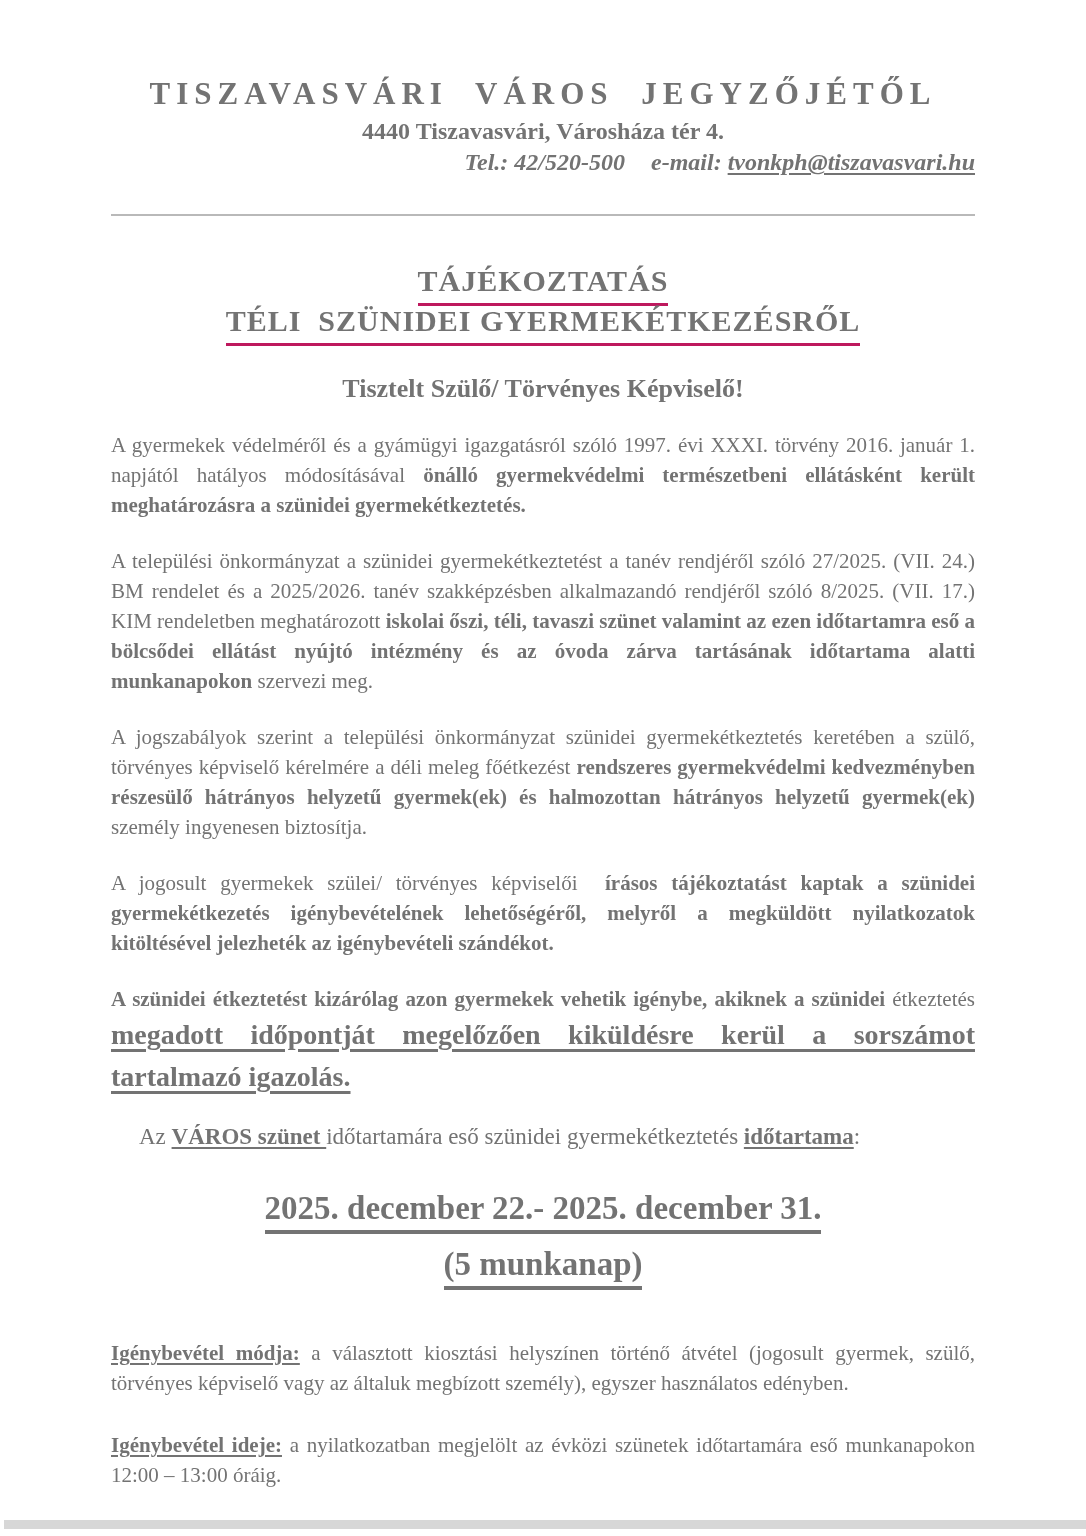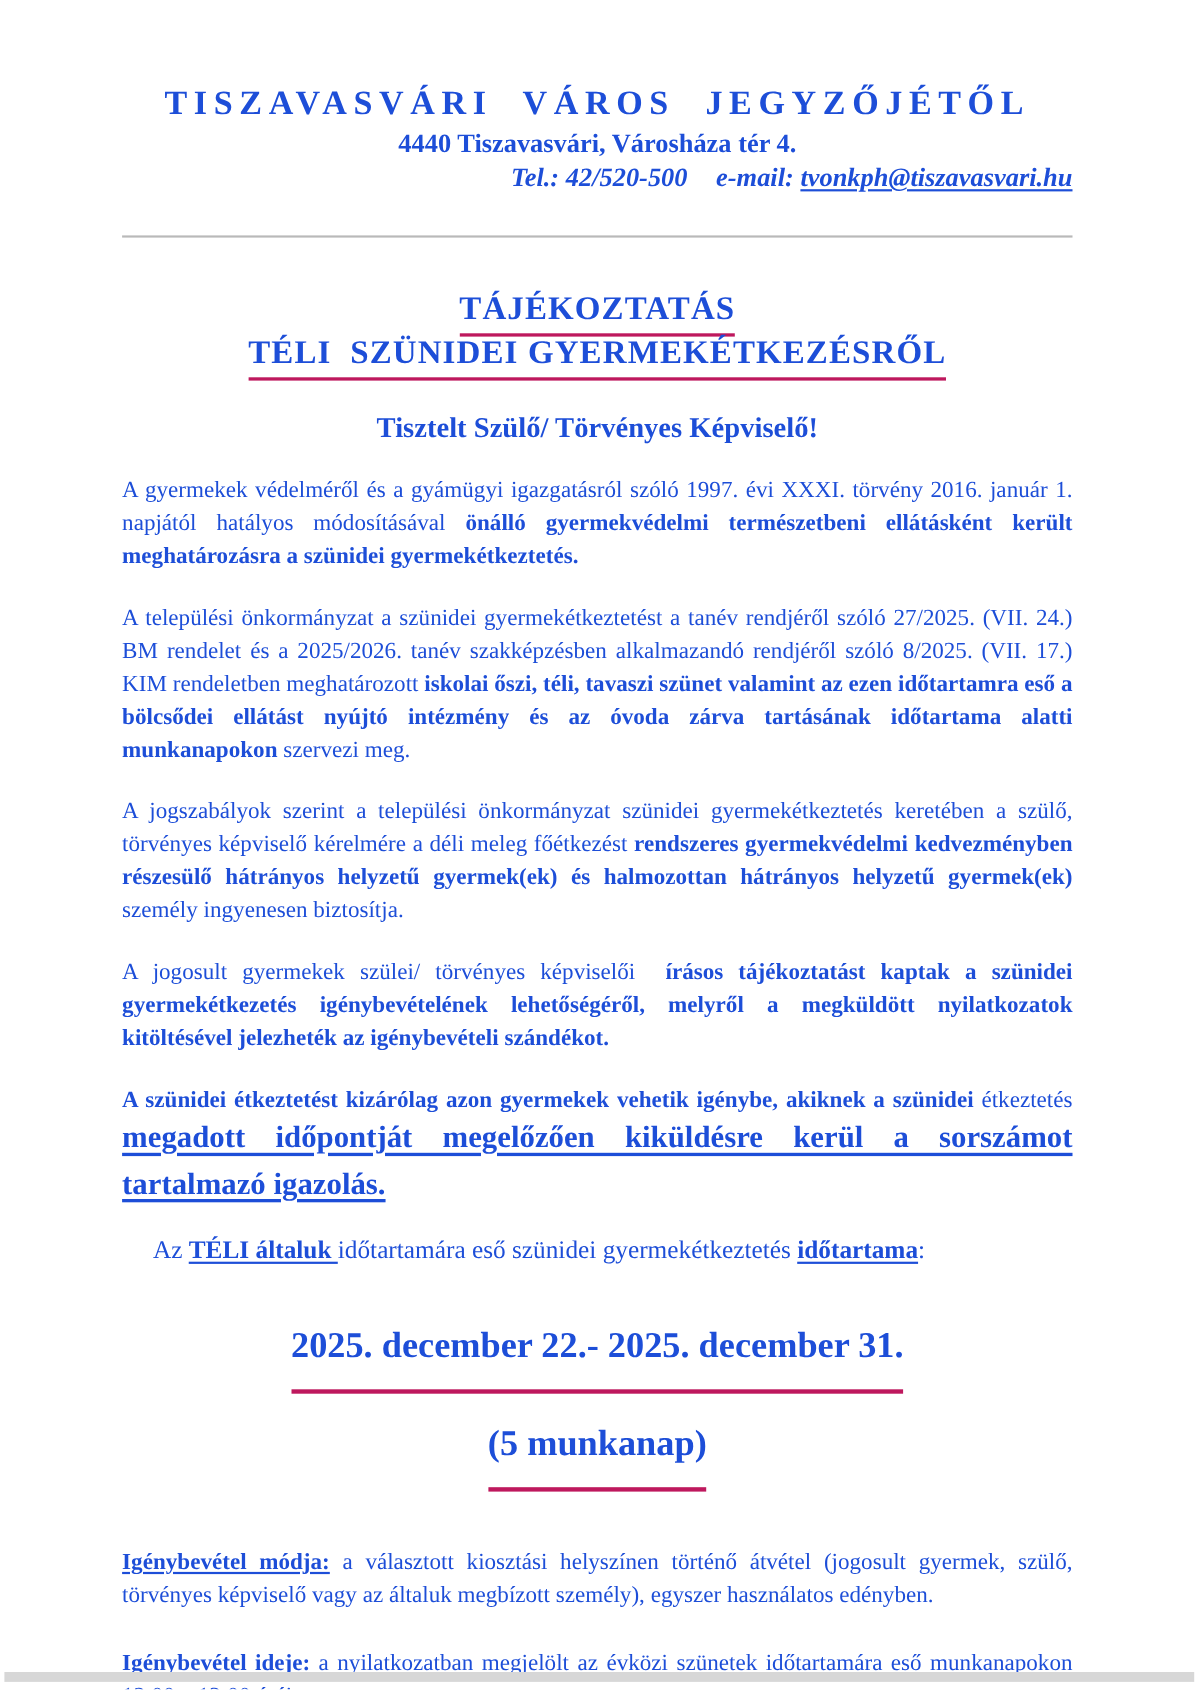--- a/index.html
+++ b/index.html
@@ -2,21 +2,21 @@
 <html lang="hu"><head>
 <meta charset="utf-8">
 <style>
   html,body{margin:0;padding:0;background:#ffffff;}
   .page{
     position:relative;
     width:1086px;height:1536px;
     background:#ffffff;
     overflow:hidden;
     font-family:"Liberation Serif","DejaVu Serif",serif;
-    color:#1d4ed8;
+    color:#737373;
     box-sizing:border-box;
     padding-top:76px;
   }
   .content{margin:0 111px;}
   
   .office{
     text-align:center;font-weight:bold;font-size:31px;
     letter-spacing:6px;word-spacing:14px;white-space:nowrap;
   }
   .addr{text-align:center;font-weight:bold;font-size:24px;margin-top:6px;}
@@ -34,21 +34,21 @@
     font-size:21px;line-height:30px;text-align:justify;
     margin:26px 0 0 0;
   }
   .b{font-weight:bold;}
   .bigu{
     font-weight:bold;font-size:28px;line-height:42px;
     text-decoration:underline;text-decoration-thickness:3px;text-underline-offset:5px;
   }
   p.period-line{font-size:23px;margin:26px 0 0 0;text-indent:28px;text-align:left;}
   .date-heading{text-align:center;font-weight:bold;font-size:33px;margin-top:42px;line-height:1;}
-  .date-heading .dline{display:inline-block;border-bottom:4px solid #be185d;padding-bottom:22px;margin-top:16px;}
+  .date-heading .dline{display:inline-block;border-bottom:4px solid #737373;padding-bottom:5px;}
   .date-heading .row2{margin-top:14px;}
   p.info{margin-top:48px;}
   p.info2{margin-top:32px;}
   
   .scan-bar{position:absolute;left:4px;right:0;bottom:7px;height:9px;background:#d7d7d7;}
 </style>
 </head>
 <body>
 
 <div class="page">
@@ -72,21 +72,21 @@
     <p class="body"><span>A gyermekek védelméről és a gyámügyi igazgatásról szóló 1997. évi XXXI. törvény 2016. január 1. napjától hatályos módosításával </span><span class="b">önálló gyermekvédelmi természetbeni ellátásként került meghatározásra a szünidei gyermekétkeztetés.</span></p>
 
     <p class="body"><span>A települési önkormányzat a szünidei gyermekétkeztetést a tanév rendjéről szóló 27/2025. (VII. 24.) BM rendelet és a 2025/2026. tanév szakképzésben alkalmazandó rendjéről szóló 8/2025. (VII. 17.) KIM rendeletben meghatározott </span><span class="b">iskolai őszi, téli, tavaszi szünet valamint az ezen időtartamra eső a bölcsődei ellátást nyújtó intézmény és az óvoda zárva tartásának időtartama alatti munkanapokon </span><span>szervezi meg.</span></p>
 
     <p class="body"><span>A jogszabályok szerint a települési önkormányzat szünidei gyermekétkeztetés keretében a szülő, törvényes képviselő kérelmére a déli meleg főétkezést </span><span class="b">rendszeres gyermekvédelmi kedvezményben részesülő hátrányos helyzetű gyermek(ek) és halmozottan hátrányos helyzetű gyermek(ek) </span><span>személy ingyenesen biztosítja.</span></p>
 
     <p class="body"><span>A jogosult gyermekek szülei/ törvényes képviselői&nbsp; </span><span class="b">írásos tájékoztatást kaptak a szünidei gyermekétkezetés igénybevételének lehetőségéről, melyről a megküldött nyilatkozatok kitöltésével jelezheték az igénybevételi szándékot.</span></p>
 
     <p class="body"><span class="b">A szünidei étkeztetést kizárólag azon gyermekek vehetik igénybe, akiknek a szünidei </span><span>étkeztetés </span><span class="bigu">megadott időpontját megelőzően kiküldésre kerül a sorszámot tartalmazó igazolás.</span></p>
 
-    <p class="period-line"><span>Az </span><span class="b u">TÉLI általuk </span><span>időtartamára eső szünidei gyermekétkeztetés </span><span class="b u">időtartama</span><span>:</span></p>
+    <p class="period-line"><span>Az </span><span class="b u">VÁROS szünet </span><span>időtartamára eső szünidei gyermekétkeztetés </span><span class="b u">időtartama</span><span>:</span></p>
 
     <div class="date-heading">
       <div><span class="dline">2025. december 22.- 2025. december 31.</span></div>
       <div class="row2"><span class="dline">(5 munkanap)</span></div>
     </div>
 
     <p class="body info"><span class="b u">Igénybevétel módja:</span><span> a választott kiosztási helyszínen történő átvétel (jogosult gyermek, szülő, törvényes képviselő vagy az általuk megbízott személy), egyszer használatos edényben.</span></p>
 
     <p class="body info2"><span class="b u">Igénybevétel ideje:</span><span> a nyilatkozatban megjelölt az évközi szünetek időtartamára eső munkanapokon 12:00 – 13:00 óráig.</span></p>
 

